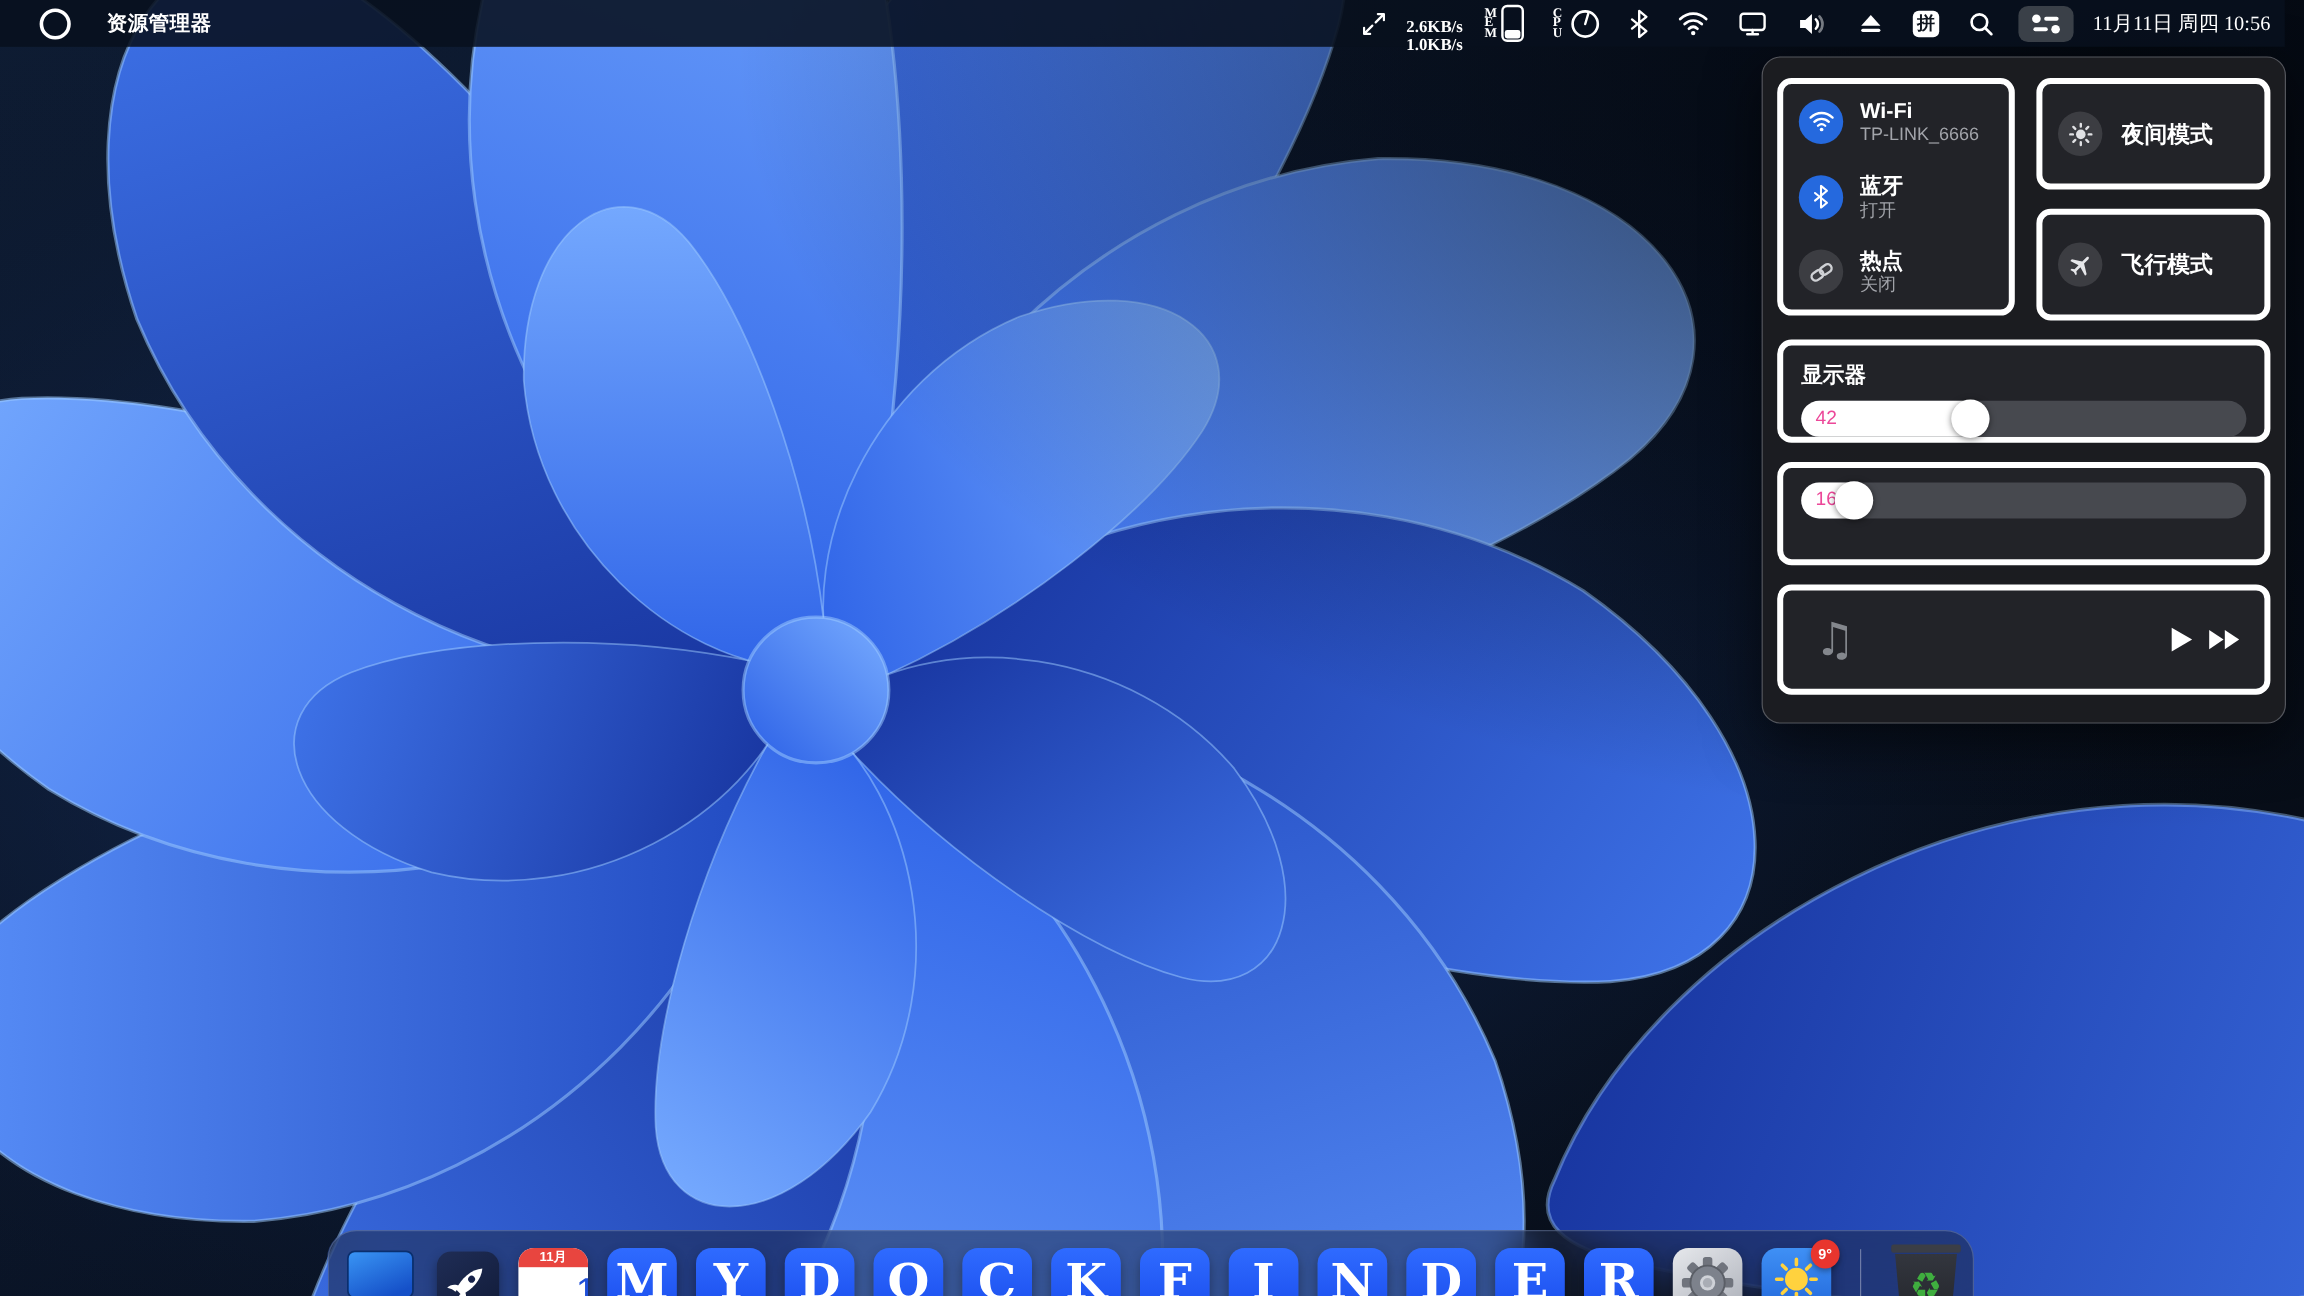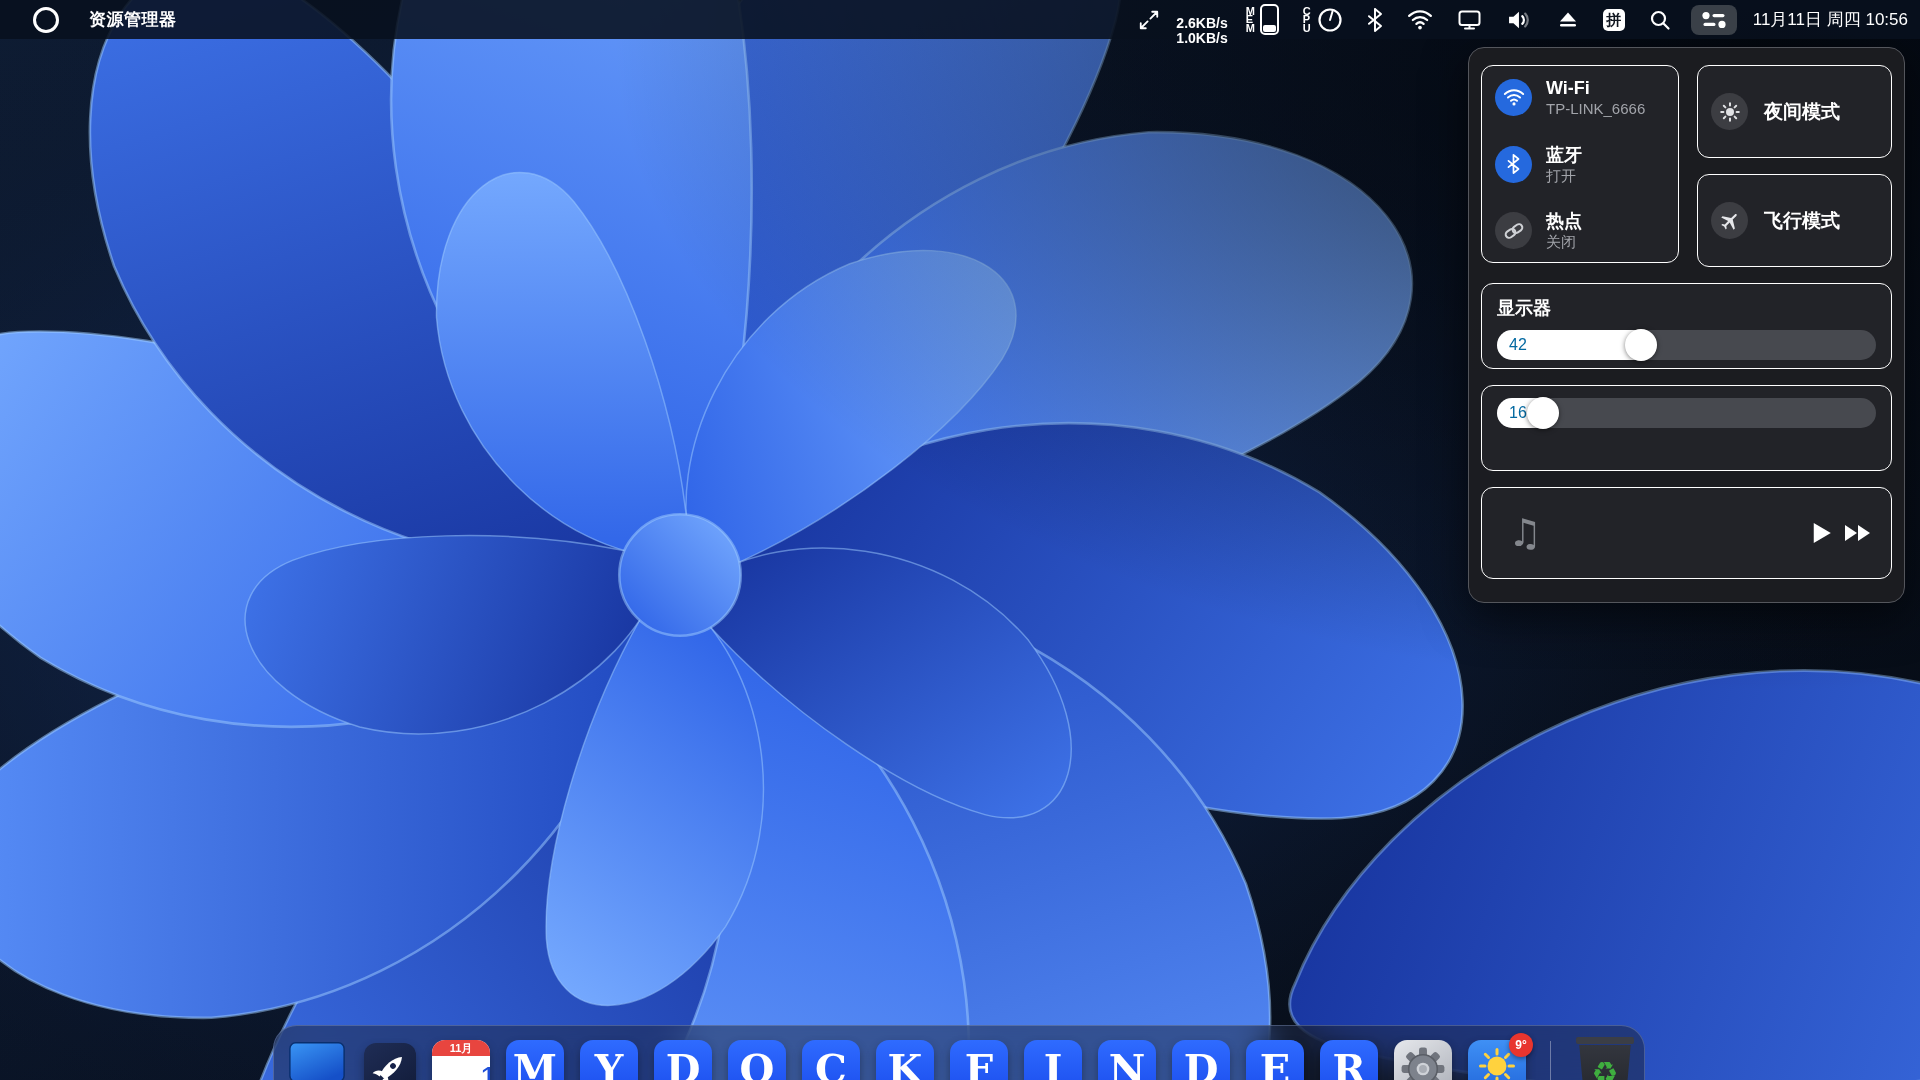--- a/index.html
+++ b/index.html
@@ -1,23 +1,23 @@
 <!DOCTYPE html>
 <html><head>
 <meta charset="utf-8">
 <style>
   html,body{margin:0;padding:0;background:#000;}
   .screen{position:relative;width:1920px;height:1080px;overflow:hidden;
     font-family:"Liberation Sans","DejaVu Sans",sans-serif;color:#fff;}
   .wallpaper{position:absolute;inset:0;z-index:0;}
 
   
-  .menubar{position:absolute;top:0;left:0;right:0;height:39px;z-index:5;
+  .menubar{position:absolute;top:0;left:0;right:16px;height:39px;z-index:5;
     display:flex;align-items:center;justify-content:space-between;
-    background:rgba(8,16,30,0.88);}
+    background:rgba(8,16,30,0.88);font-family:Liberation Serif, serif;}
   .mb-left{display:flex;align-items:center;height:100%;}
   .mb-item{display:flex;align-items:center;justify-content:center;height:100%;flex:none;}
   .logo{margin-left:33px;}
   .logo-circle{display:block;width:20px;height:20px;border:3px solid #fff;border-radius:50%;}
   .app-title{margin-left:30px;font-size:17px;font-weight:700;letter-spacing:0.5px;}
   .mb-right{display:flex;align-items:center;height:100%;padding-right:12px;}
   .mb-right>*{margin-left:24px;}
   .speeds{flex-direction:column;align-items:flex-end;justify-content:center;
     font-size:14px;font-weight:700;line-height:15px;margin-left:16px;margin-top:22px;}
   .vlabel{display:block;width:10px;font-size:11px;font-weight:700;line-height:8.5px;
@@ -29,40 +29,40 @@
   .cpu svg{margin-left:4px;}
   .ime-badge{display:block;width:22px;height:22px;background:#fff;color:#10161f;
     border-radius:5px;font-size:15px;font-weight:700;line-height:22px;text-align:center;}
   .cc-toggle{width:46px;height:30px;border-radius:8px;background:#3a4048;margin-left:20px;}
   .datetime{font-size:17px;font-weight:500;margin-left:16px;white-space:nowrap;}
 
   
   .control-center{position:absolute;left:1468px;top:47px;width:437px;height:556px;z-index:4;
     box-sizing:border-box;background:rgba(28,29,33,0.97);border:1px solid #54565c;
     border-radius:16px;padding:17px 12px 0;box-shadow:0 14px 44px rgba(0,0,0,0.55);}
-  .cc-card{box-sizing:border-box;background:rgba(41,42,47,0.5);border:1px solid #ffffff;border-radius:12px;}
+  .cc-card{box-sizing:border-box;background:rgba(41,42,47,0.5);border:5px solid #ffffff;border-radius:12px;}
   .cc-top{display:flex;gap:18px;}
   .toggles{width:198px;height:198px;padding:12px 0 12px 13px;display:flex;
     flex-direction:column;justify-content:space-between;}
   .cc-col{flex:1;display:flex;flex-direction:column;gap:16px;}
   .mode{height:93px;display:flex;align-items:center;padding-left:13px;gap:16px;}
   .cc-row{display:flex;align-items:center;gap:14px;}
   .cc-circle{width:37px;height:37px;border-radius:50%;display:flex;align-items:center;
     justify-content:center;flex:none;}
   .cc-on{background:#2569de;}
   .cc-off{background:#3c3d42;}
   .cc-title{display:block;font-size:18px;font-weight:700;line-height:20px;}
   .cc-sub{display:block;font-size:15px;color:#a2a4aa;margin-top:2px;line-height:17px;}
   .cc-mode-label{font-size:19px;font-weight:700;}
   .slider-card{margin-top:16px;height:86px;padding:12px 15px 0;}
   .cc-label{font-size:18px;font-weight:700;margin-bottom:10px;}
   .slider{position:relative;height:30px;border-radius:15px;background:#47494f;}
   .slider-fill{position:relative;height:100%;background:#fff;border-radius:15px;
     min-width:46px;display:flex;align-items:center;}
-  .slider-value{margin-left:12px;font-size:16px;color:#0369a1;}
+  .slider-value{margin-left:12px;font-size:16px;color:#ec4899;}
   .slider-thumb{position:absolute;right:-1px;top:-1px;width:32px;height:32px;background:#fff;
     border-radius:50%;box-shadow:0 1px 5px rgba(0,0,0,0.5);}
   .music-card{margin-top:16px;height:92px;display:flex;align-items:center;padding:0 20px 0 26px;}
   .music-note{font-size:38px;color:#84878d;font-family:"DejaVu Sans",sans-serif;}
   .media-controls{margin-left:auto;display:flex;align-items:center;gap:12px;}
   .media-btn{background:none;border:0;padding:0;cursor:pointer;display:flex;align-items:center;}
 
   
   .dock{position:absolute;left:273px;top:1025px;width:1372px;height:87px;z-index:3;
     box-sizing:border-box;display:flex;align-items:center;padding:0 12px;gap:16px;

